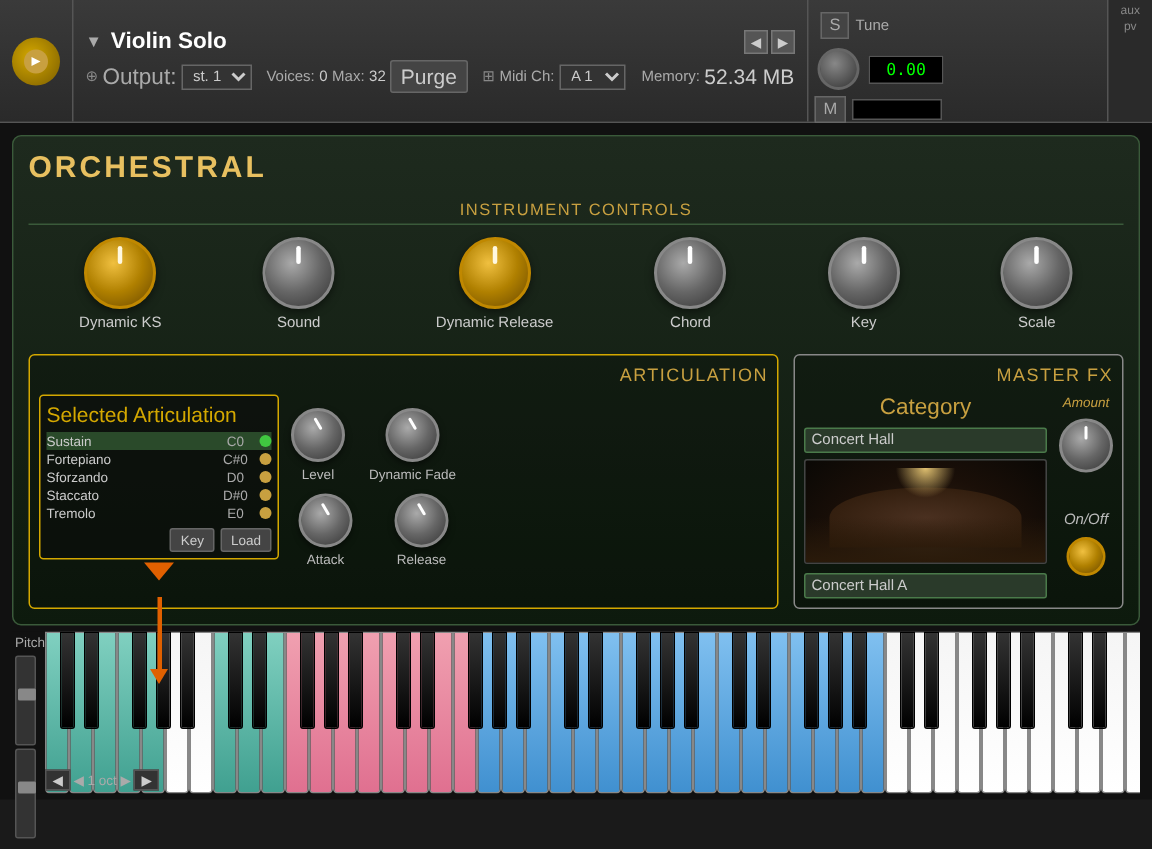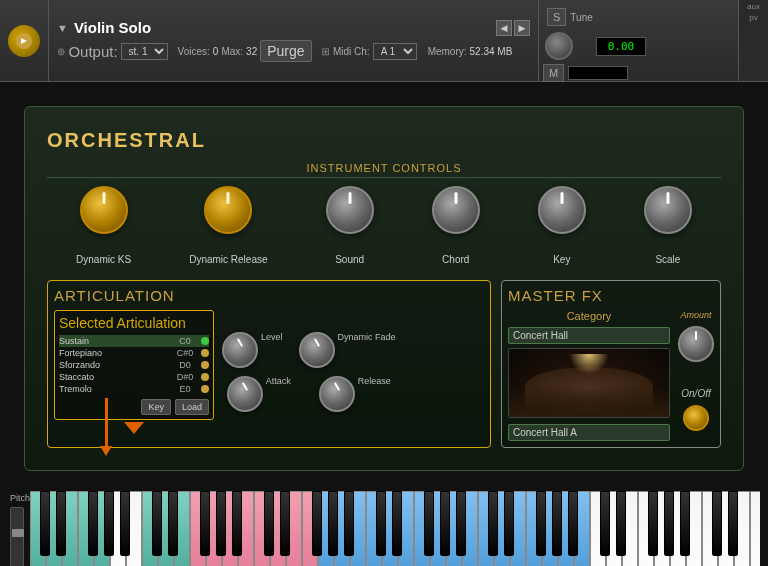--- a/index.html
+++ b/index.html
@@ -90,21 +90,21 @@
     .top-bar-right {
       width: 200px;
       display: flex;
       flex-direction: column;
       padding: 4px;
       border-left: 1px solid #555;
     }
     .tune-section {
       display: flex;
       align-items: center;
-      gap: 23px;
+      gap: 6px;
       padding: 2px;
     }
     .tune-label { color: #aaa; font-size: 10px; }
     .tune-knob {
       width: 28px;
       height: 28px;
       border-radius: 50%;
       background: radial-gradient(circle at 40% 35%, #888, #333);
       border: 2px solid #666;
     }
@@ -123,24 +123,24 @@
       border: 1px solid #666;
       color: #aaa;
       font-size: 11px;
       padding: 2px 5px;
       cursor: pointer;
     }
 
     
     .main-area {
       background: linear-gradient(to bottom, #1e2a1e, #0d1a0d);
-      margin: 20px;
+      margin: 4px;
       border: 1px solid #3a5a3a;
       border-radius: 6px;
-      padding: 22px;
+      padding: 10px;
       position: relative;
     }
     .orchestral-title {
       color: #e8c060;
       font-size: 20px;
       font-weight: bold;
       letter-spacing: 2px;
       margin-bottom: 10px;
     }
 
@@ -159,21 +159,21 @@
     }
     .knobs-row {
       display: flex;
       justify-content: space-around;
       align-items: flex-end;
     }
     .knob-item {
       display: flex;
       flex-direction: column;
       align-items: center;
-      gap: 20px;
+      gap: 4px;
     }
     .knob {
       width: 48px;
       height: 48px;
       border-radius: 50%;
       position: relative;
       cursor: pointer;
     }
     .knob-gold {
       background: radial-gradient(circle at 40% 35%, #f0c040, #b08000, #6a4800);
@@ -211,23 +211,23 @@
 
     
     .articulation-panel {
       flex: 1;
       border: 1px solid #d4a800;
       border-radius: 4px;
       padding: 6px;
       background: rgba(0,0,0,0.2);
     }
     .panel-title {
-      text-align: left;
+      text-align: right;
       color: #c8a040;
-      font-size: 15px;
+      font-size: 12px;
       letter-spacing: 1px;
       margin-bottom: 6px;
     }
     .articulation-inner {
       display: flex;
       gap: 8px;
     }
     
     .selected-artic {
       border: 1px solid #d4a800;
@@ -299,21 +299,22 @@
     .artic-knobs-top {
       display: flex;
       gap: 16px;
     }
     .artic-knobs-bottom {
       display: flex;
       gap: 28px;
     }
     .small-knob-item {
       display: flex;
-      flex-direction: row;
+      flex-direction: column;
+      align-items: center;
       gap: 3px;
     }
     .knob-sm {
       width: 36px;
       height: 36px;
       border-radius: 50%;
       background: radial-gradient(circle at 40% 35%, #aaa, #666, #333);
       border: 2px solid #888;
       box-shadow: 0 2px 4px rgba(0,0,0,0.5);
       position: relative;
@@ -346,21 +347,21 @@
     }
     .master-fx-inner {
       display: flex;
       gap: 8px;
     }
     .reverb-section {
       flex: 1;
     }
     .category-label {
       color: #c8a040;
-      font-size: 11px;
+      font-size: 15px;
       text-align: center;
       margin-bottom: 3px;
     }
     .category-select {
       background: #2a3a2a;
       border: 1px solid #4a7a4a;
       color: #ccc;
       font-size: 10px;
       padding: 2px 4px;
       width: 100%;
@@ -623,21 +624,21 @@
         <span style="color:#ccc;font-size:10px;">32</span>
         <button class="small-btn" style="font-size:14px;">Purge</button>
       </div>
       <div class="ctrl-item">
         <span style="color:#888;font-size:10px;">⊞</span>
         <span style="color:#aaa;font-size:10px;">Midi Ch:</span>
         <select class="ctrl-select">
           <option>A 1</option>
         </select>
         <span style="color:#aaa;font-size:10px;margin-left:8px;">Memory:</span>
-        <span style="color:#ccc;font-size:10px;">52.34 MB</span>
+        <span style="color:#ccc;font-size:14px;">52.34 MB</span>
       </div>
     </div>
   </div>
   <div class="top-bar-right">
     <div style="display:flex;align-items:center;gap:4px;padding:4px;">
       <button class="s-btn">S</button>
       <span class="tune-label">Tune</span>
     </div>
     <div class="tune-section">
       <div class="tune-knob"></div>
@@ -659,26 +660,26 @@
     <div class="orchestral-title">ORCHESTRAL</div>
 
     <div class="instrument-controls">
       <div class="section-title">INSTRUMENT CONTROLS</div>
       <div class="knobs-row">
         <div class="knob-item">
           <div class="knob knob-gold"></div>
           <span class="knob-label">Dynamic KS</span>
         </div>
         <div class="knob-item">
+          <div class="knob knob-silver"></div>
+          <span class="knob-label">Sound</span>
+        </div>
+        <div class="knob-item">
           <div class="knob knob-gold"></div>
           <span class="knob-label">Dynamic Release</span>
-        </div>
-        <div class="knob-item">
-          <div class="knob knob-silver"></div>
-          <span class="knob-label">Sound</span>
         </div>
         <div class="knob-item">
           <div class="knob knob-silver"></div>
           <span class="knob-label">Chord</span>
         </div>
         <div class="knob-item">
           <div class="knob knob-silver"></div>
           <span class="knob-label">Key</span>
         </div>
         <div class="knob-item">

